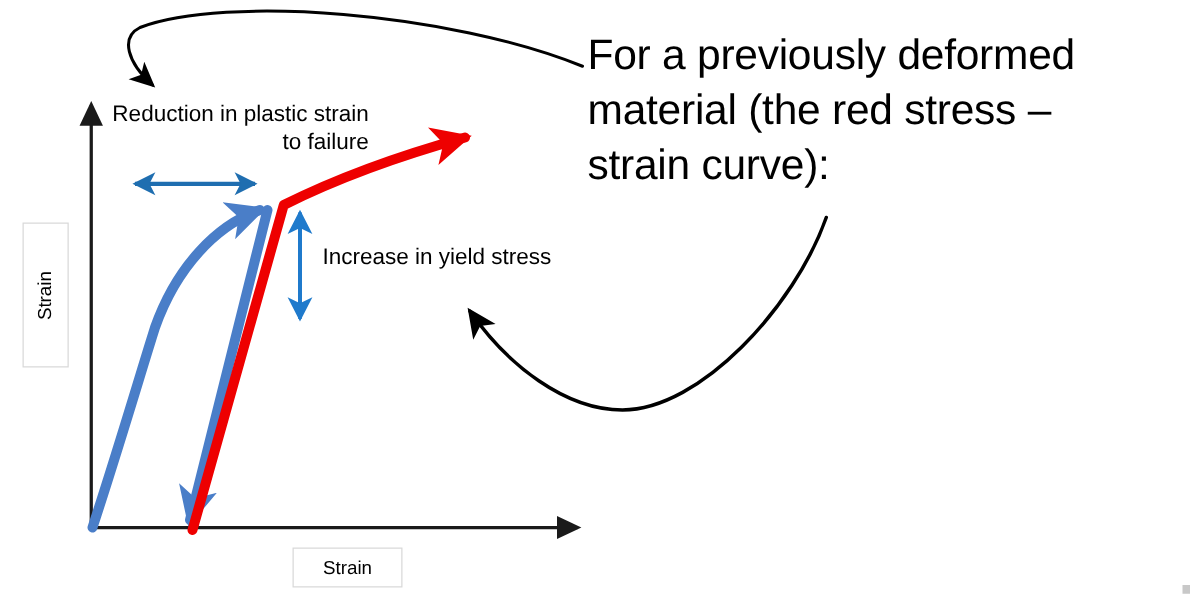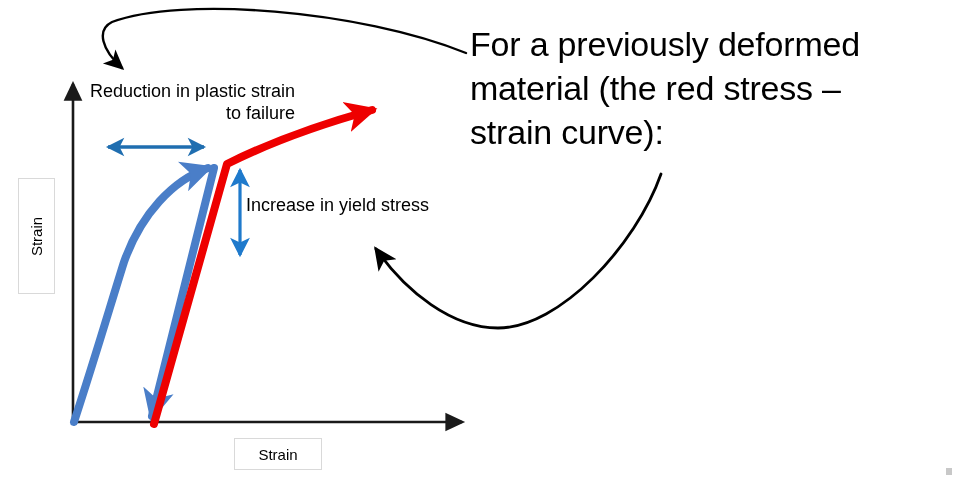--- a/index.html
+++ b/index.html
@@ -46,21 +46,21 @@
     left: 85px;
     top: 81px;
     width: 210px;
     text-align: right;
     font-size: 18px;
     line-height: 1.22;
     white-space: normal;
   }
 
   #annot-yield {
-    left: 246px;
+    left: 258px;
     top: 195px;
     font-size: 18px;
   }
 
   
   .axis-label-box {
     position: absolute;
     border: 1px solid #d9d9d9;
     background: #ffffff;
     box-sizing: border-box;

